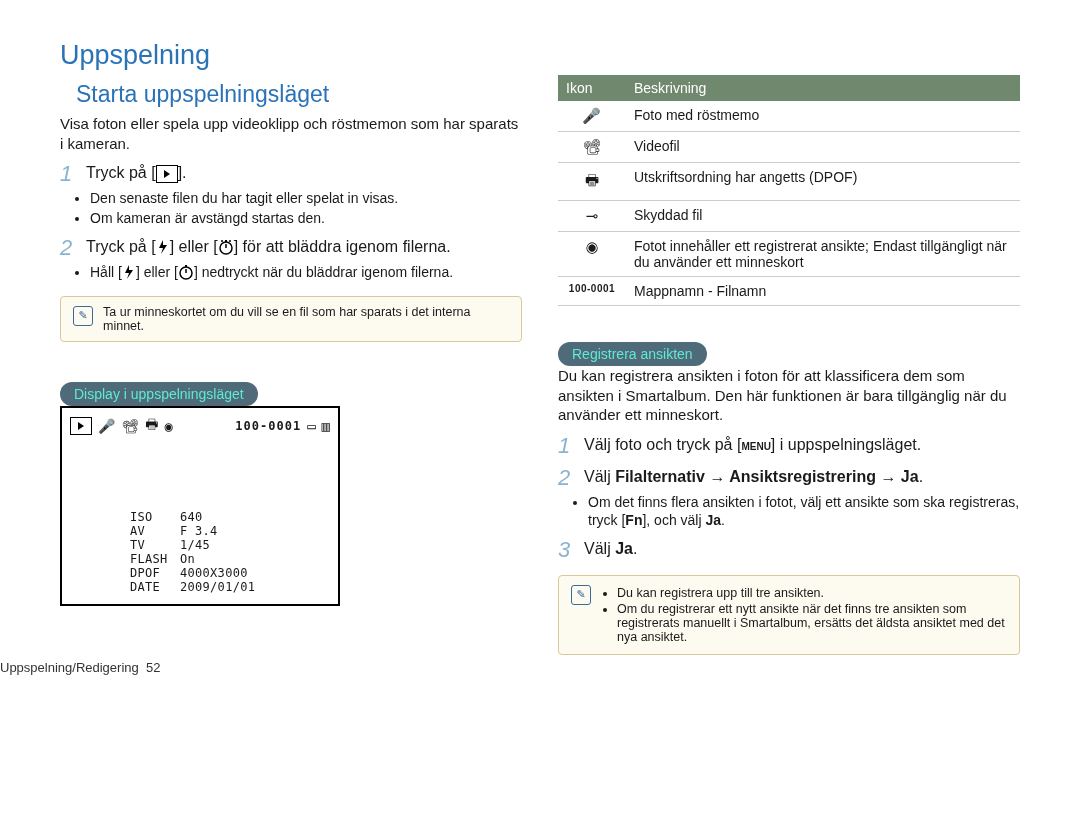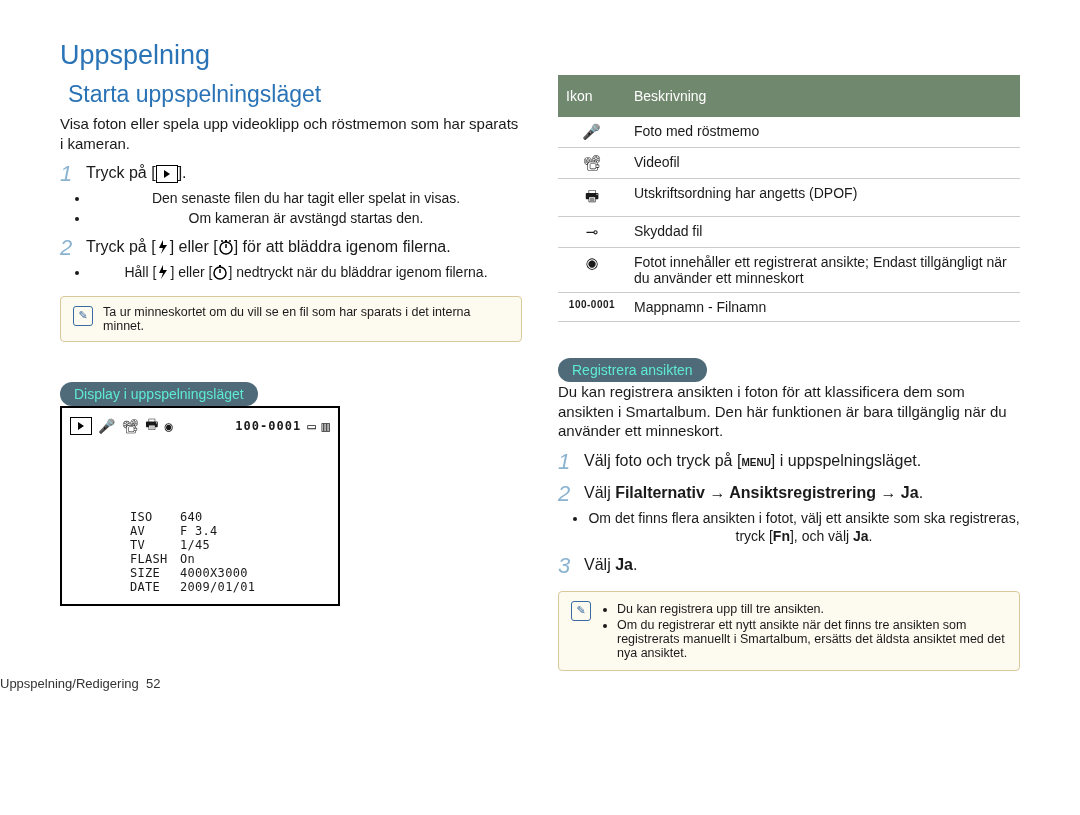--- a/index.html
+++ b/index.html
@@ -30,21 +30,21 @@
     display: flex;
     gap: 36px;
   }
   .col {
     flex: 1 1 0;
   }
   h2.sub {
     color: #2a73b6;
     font-size: 23px;
     font-weight: normal;
-    margin: 6px 0 6px 8px;
+    margin: 6px 0 6px 16px;
   }
   .lead {
     font-size: 15px;
     margin-bottom: 8px;
     line-height: 1.3;
   }
   .step {
     display: flex;
     gap: 10px;
     margin: 10px 0 2px 0;
@@ -58,21 +58,20 @@
     width: 16px;
     flex: 0 0 16px;
   }
   .step-text {
     line-height: 1.3;
   }
   .bullets {
     margin: 4px 0 2px 30px;
     padding: 0;
     font-size: 14px;
-    text-align: center;
   }
   .bullets li {
     list-style: disc;
     margin: 2px 0;
     line-height: 1.3;
   }
   .note {
     border: 1px solid #d9c99a;
     background: #fdfaf0;
     border-radius: 4px;
@@ -144,21 +143,21 @@
   table.ikon {
     width: 100%;
     border-collapse: collapse;
     font-size: 14px;
   }
   table.ikon th {
     background: #70886d;
     color: #fff;
     font-weight: normal;
     text-align: left;
-    padding: 13px 8px;
+    padding: 5px 8px;
   }
   table.ikon td {
     border-bottom: 1px solid #ccc;
     padding: 6px 8px;
     vertical-align: top;
   }
   table.ikon td.icon-cell {
     width: 52px;
     text-align: center;
     font-size: 15px;
@@ -278,21 +277,21 @@
             </div>
         <div class="row">
               <span class="lab">TV</span>
               <span>1/45</span>
             </div>
         <div class="row">
               <span class="lab">FLASH</span>
               <span>On</span>
             </div>
         <div class="row">
-              <span class="lab">SIZE</span>
+              <span class="lab">DPOF</span>
               <span>4000X3000</span>
             </div>
         <div class="row">
               <span class="lab">DATE</span>
               <span>2009/01/01</span>
             </div>
       </div>
     </div>
   </div>
 

